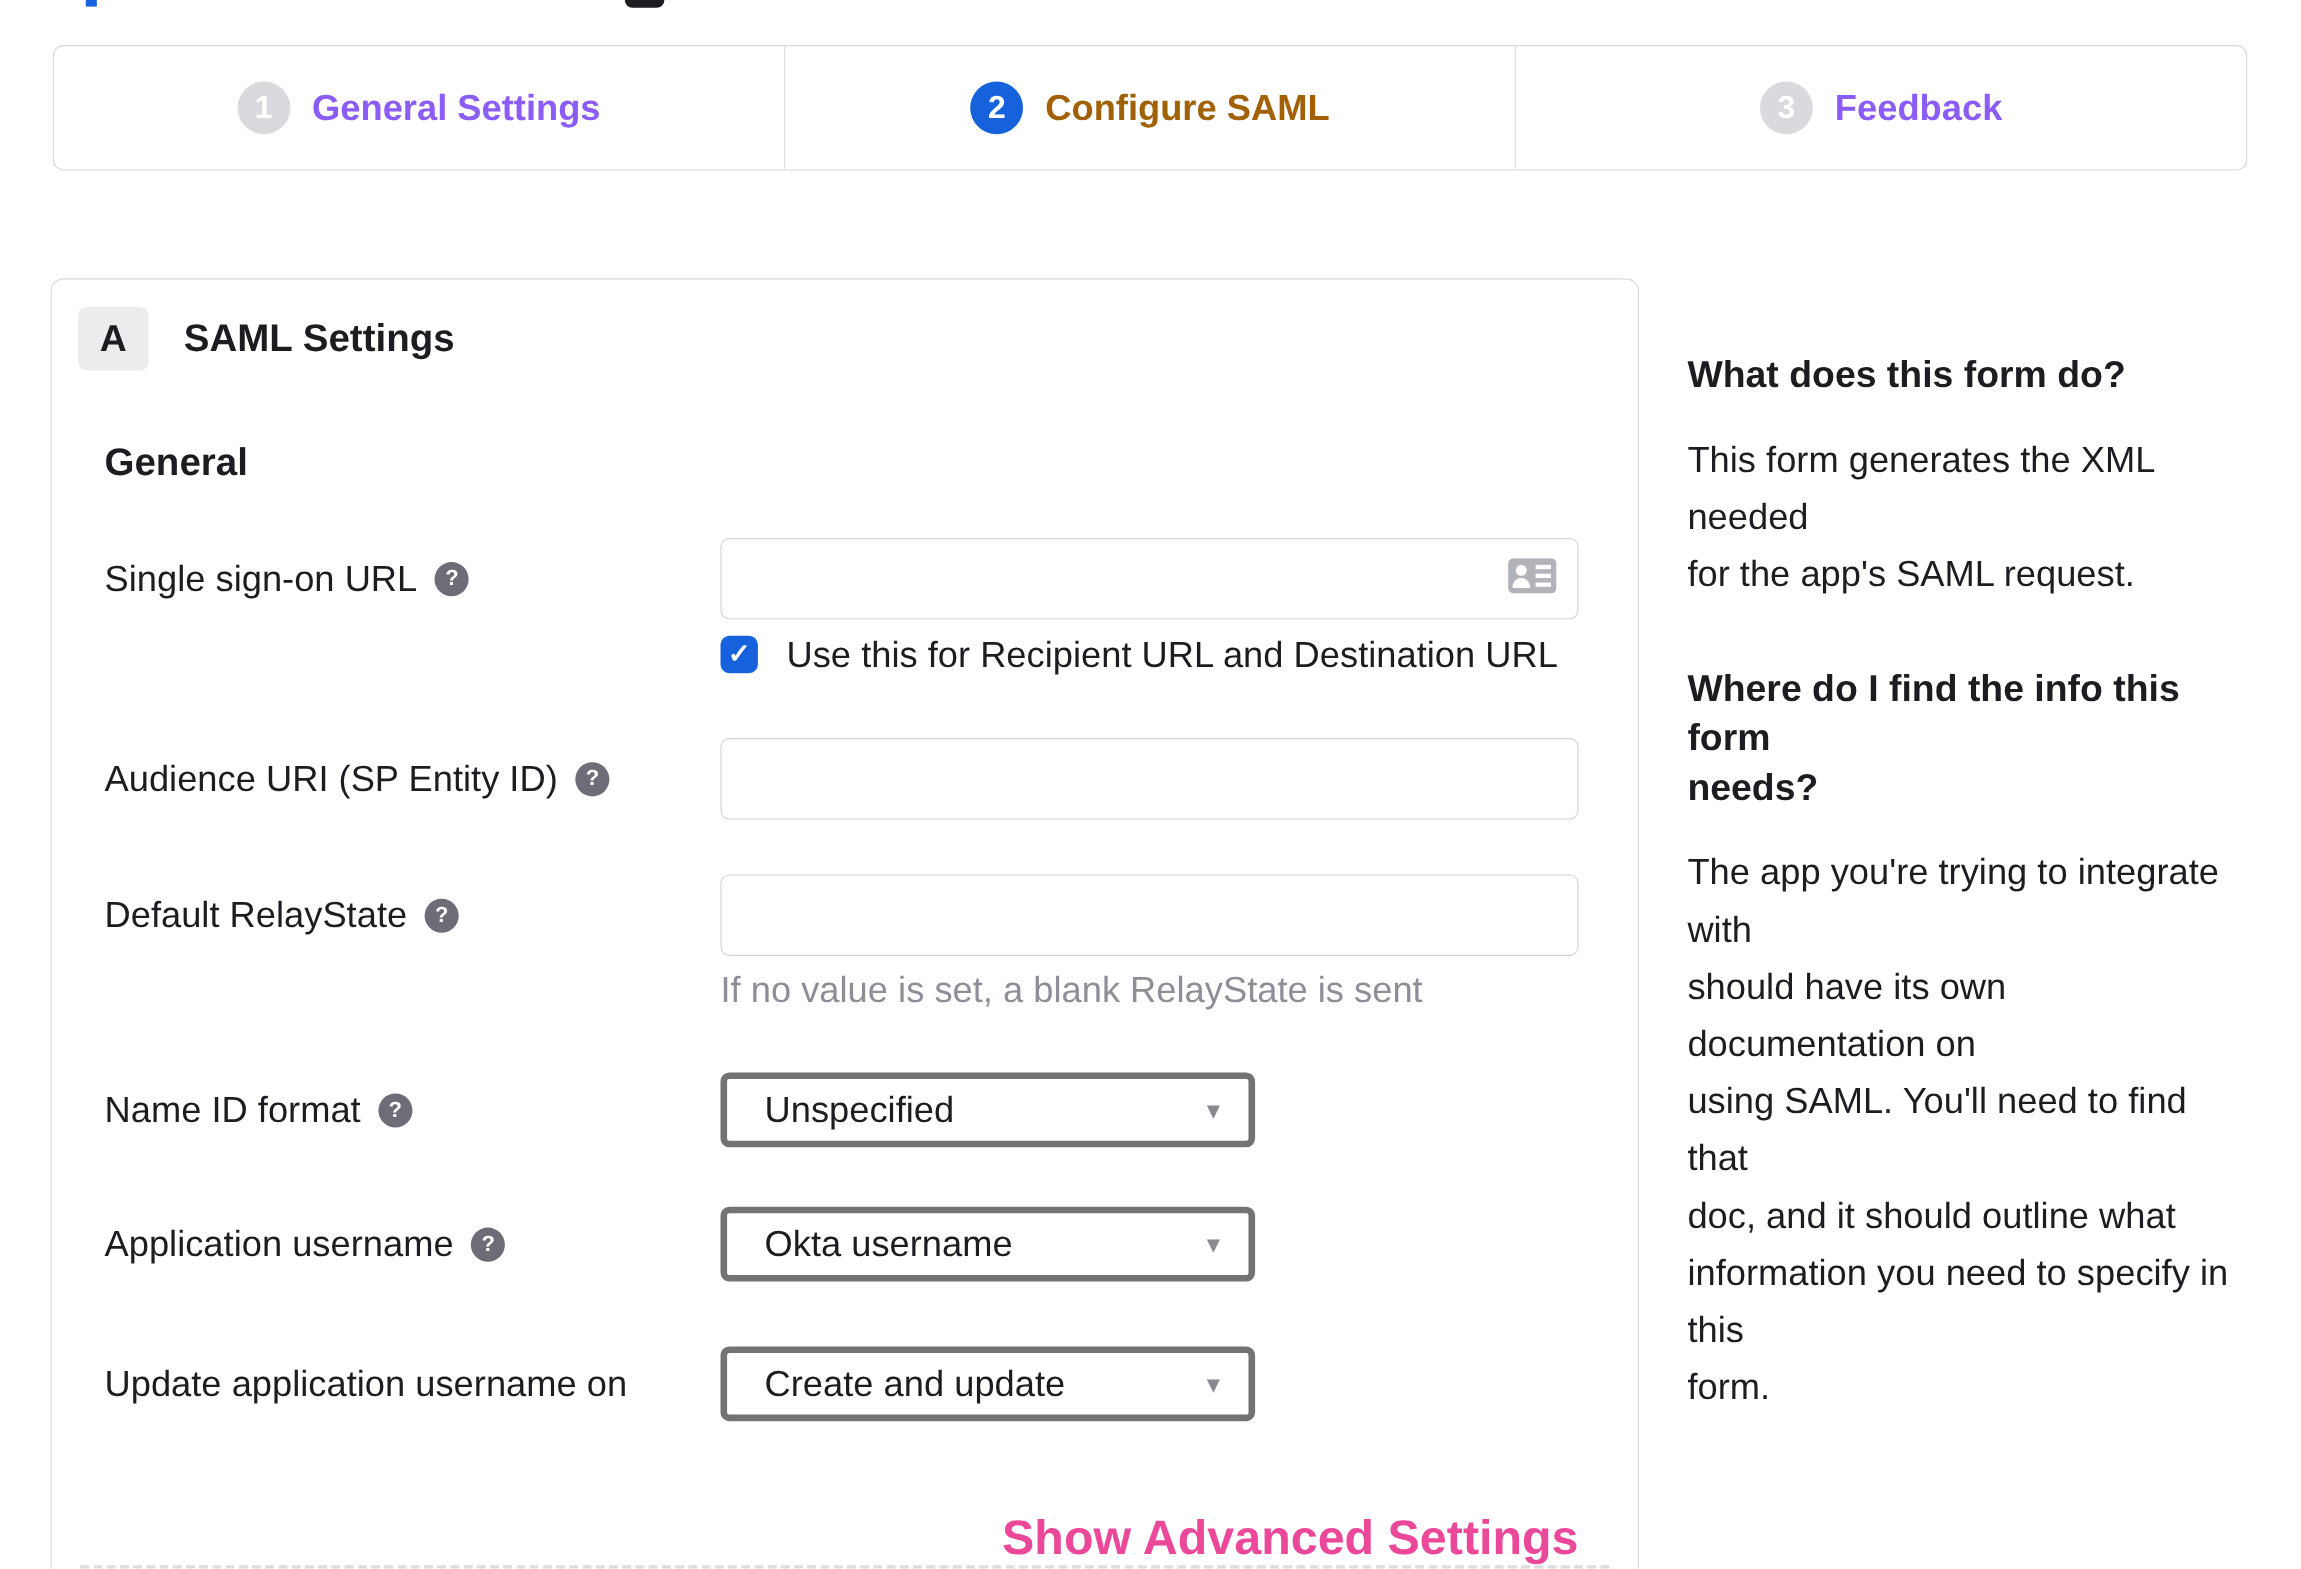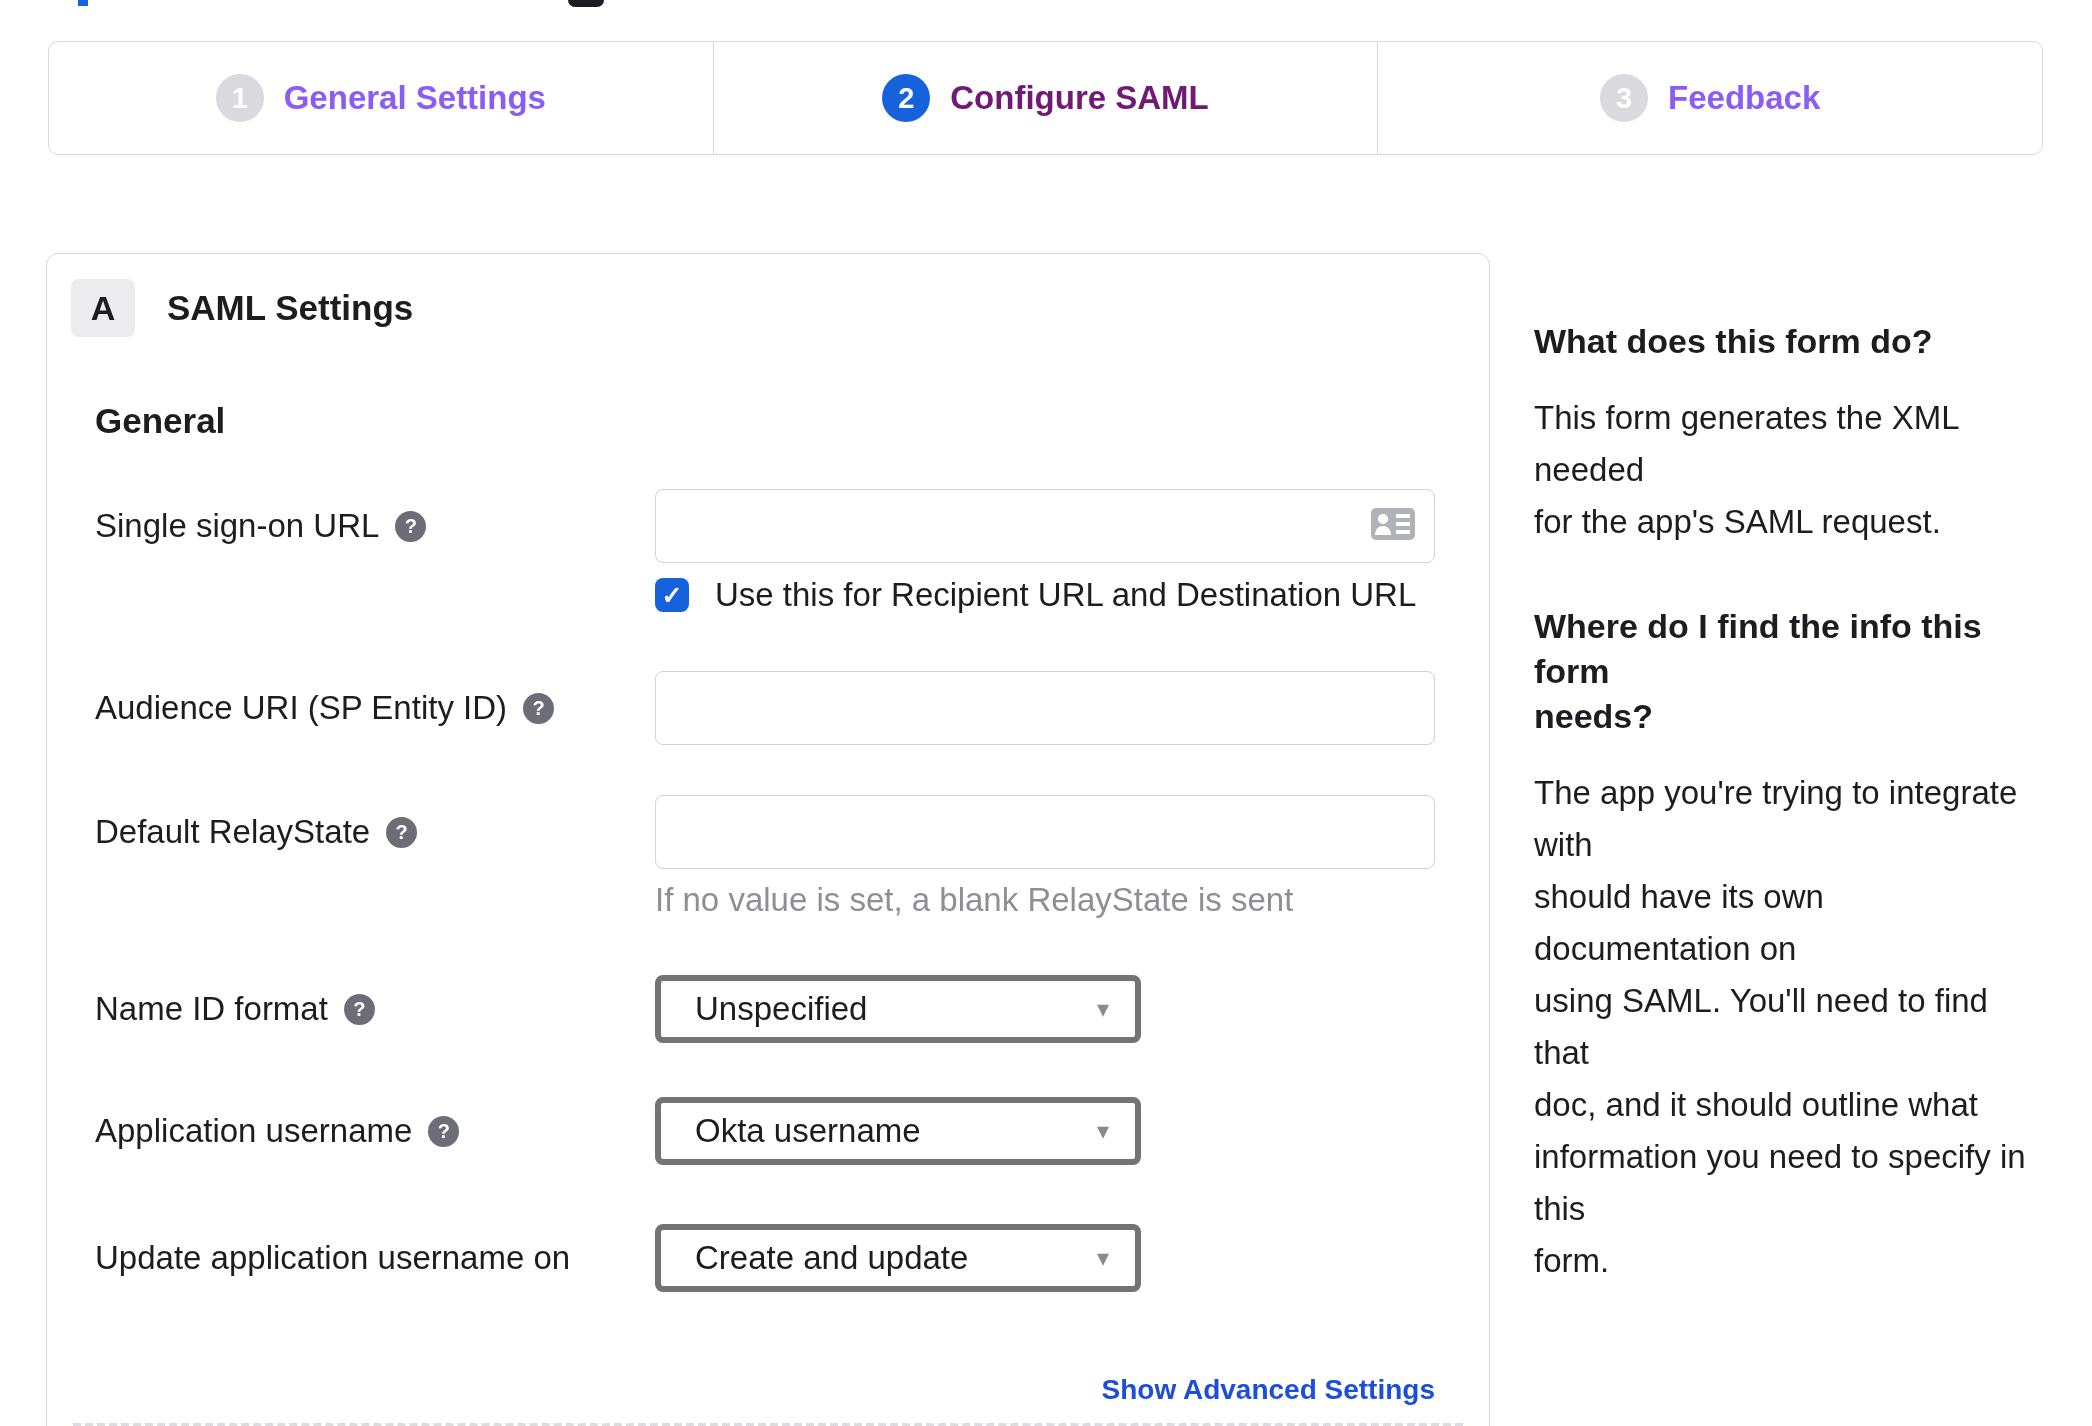--- a/index.html
+++ b/index.html
@@ -18,21 +18,21 @@
     border:1px solid #d9d9de;border-radius:10px;background:#fff;display:flex;
   }
   .step{flex:1;display:flex;align-items:center;justify-content:center;gap:20px;border-right:1px solid #d9d9de;cursor:pointer;}
   .step:last-child{border-right:none;}
   .step-circle{
     width:48px;height:48px;border-radius:50%;background:#d9d9de;color:#fff;
     font-size:29px;font-weight:bold;display:flex;align-items:center;justify-content:center;flex:0 0 auto;
   }
   .step.active .step-circle{background:#1662dd;}
   .step-label{font-size:33px;font-weight:bold;color:#8b5cf6;}
-  .step.active .step-label{color:#701a75;}
+  .step.active .step-label{color:#a16207;}
 
   
   .main{display:flex;margin-top:98px;padding-left:46px;align-items:flex-start;}
   .card{
     width:1444px;height:1260px;box-sizing:border-box;background:#fff;
     border:1px solid #d9d9de;border-radius:12px;padding:25px 0 0 24px;position:relative;
   }
   .dashed-sep{position:absolute;left:26px;right:26px;top:1169px;border-top:4px dashed #dcdce1;}
 
   .section-header{display:flex;align-items:center;gap:32px;}
@@ -75,21 +75,21 @@
   .hint{font-size:33px;color:#8e8e96;}
 
   .select{
     width:486px;height:68px;box-sizing:border-box;border:6px solid #737373;border-radius:8px;background:#fff;
     display:flex;align-items:center;justify-content:space-between;padding:0 26px 0 34px;
     font-size:33px;cursor:pointer;
   }
   .caret{font-size:24px;color:#8a8a91;}
 
   .advanced-row{margin-top:82px;width:1340px;text-align:right;}
-  .advanced-link{font-size:28px;font-weight:bold;color:#1d4ed8;text-decoration:none;cursor:pointer;}
+  .advanced-link{font-size:44px;font-weight:bold;color:#ec4899;text-decoration:none;cursor:pointer;}
 
   
   .sidebar{margin-left:44px;width:500px;padding-top:66px;}
   .sidebar h3{margin:0;font-size:34px;font-weight:bold;line-height:45px;white-space:pre-line;}
   .sidebar p{margin:28px 0 0 0;font-size:33px;line-height:52px;white-space:pre-line;}
   .sidebar .sb-gap{margin-top:56px;}
 </style>
 </head>
 <body>
 

